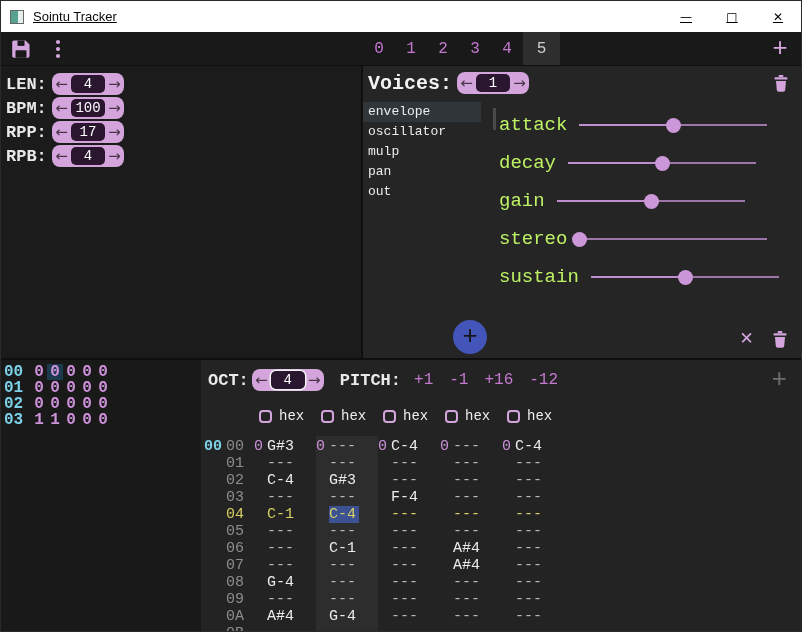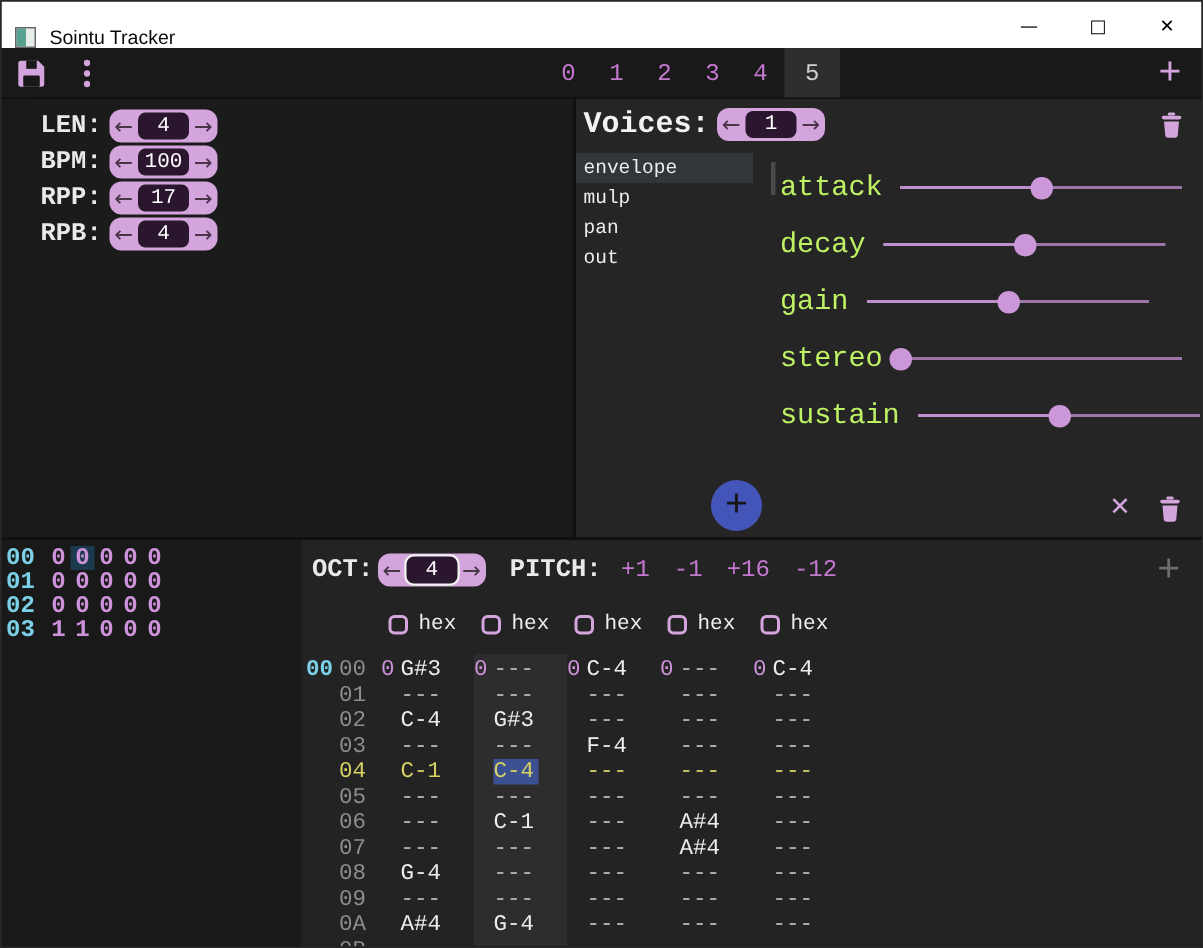--- a/index.html
+++ b/index.html
@@ -6,41 +6,41 @@
   *{box-sizing:border-box;}
   .window{
     width:802px;height:632px;
     display:flex;flex-direction:column;
     background:#1a1a1a;
     border:1px solid #2a2a2a;
     font-family:"Liberation Mono",monospace;
     overflow:hidden;position:relative;
   }
   
-  .titlebar{flex:0 0 31px;background:#ffffff;display:flex;align-items:flex-end;}
+  .titlebar{flex:0 0 31px;background:#ffffff;display:flex;align-items:center;text-decoration:underline;}
   .app-icon{width:14px;height:14px;margin-left:9px;border:1px solid #666;
     background:linear-gradient(90deg,#56a190 0 55%,#e6eeec 55% 100%);}
   .title-text{margin-left:9px;font-family:"Liberation Sans",sans-serif;font-size:13px;color:#0a0a0a;}
   .win-btns{margin-left:auto;display:flex;height:100%;}
   .win-btn{width:46px;display:flex;align-items:center;justify-content:center;
     font-family:"DejaVu Sans",sans-serif;font-size:12px;color:#000;cursor:pointer;}
   
   .strip{flex:0 0 34px;background:#191919;display:flex;align-items:stretch;border-bottom:1px solid #0f0f0f;}
   .toolbar-left{flex:0 0 362px;display:flex;align-items:center;color:var(--accent);}
   .icon-btn{cursor:pointer;display:flex;align-items:center;justify-content:center;color:var(--accent);}
   .save-wrap{margin-left:10px;}
   .kebab-wrap{margin-left:24px;}
   .tabbar{flex:1;display:flex;align-items:stretch;}
   .tab{width:32px;display:flex;align-items:center;justify-content:center;
     font-size:16px;color:var(--accent-text);cursor:pointer;}
   .tab.selected{background:#2e2e2e;color:#cfcfcf;width:37px;}
   .tab-add{margin-left:auto;width:42px;display:flex;align-items:center;justify-content:center;
     color:var(--accent);font-size:26px;cursor:pointer;}
   
-  .top{flex:0 0 292px;display:flex;overflow:hidden;padding-left:21px;}
+  .top{flex:0 0 292px;display:flex;overflow:hidden;}
   .song-panel{flex:0 0 362px;background:#1b1b1b;border-right:2px solid #0f0f0f;padding:6px 0 0 5px;}
   .param-row{height:24px;display:flex;align-items:center;}
   .param-label{width:46px;font-size:17px;font-weight:bold;color:#e9e9e9;}
   .stepper{display:flex;height:22px;background:var(--accent);border-radius:8px;align-items:center;}
   .st-arrow{width:19px;text-align:center;color:#483549;font-size:15px;line-height:22px;cursor:pointer;
     font-family:"DejaVu Sans",sans-serif;}
   .st-value{width:34px;height:18px;background:#2b1630;border-radius:5px;color:#fff;font-size:14px;
     display:flex;align-items:center;justify-content:center;cursor:text;}
   .stepper.focused .st-value{box-shadow:0 0 0 1.5px #f2f2f2;}
   .instr-panel{flex:1;background:#252525;position:relative;display:flex;flex-direction:column;}
@@ -189,20 +189,21 @@
             <rect x="7.5" y="2" width="5" height="2" rx="1"></rect>
             <rect x="3.5" y="4.2" width="13" height="2.4" rx="1.2"></rect>
             <path d="M5 8h10l-.8 9a2 2 0 0 1-2 1.8H7.8a2 2 0 0 1-2-1.8L5 8z"></path>
           </svg>
         </div>
       </div>
       <div class="instr-body">
         <div class="unit-list">
 
         <div class="unit selected">envelope</div>
+            <div class="unit">oscillator</div>
             <div class="unit">mulp</div>
             <div class="unit">pan</div>
             <div class="unit">out</div>
           </div>
         <div class="param-area">
           <div class="param-scroll"></div>
 
         <div class="slider-row">
               <div class="slider-label">attack</div>
               <div class="slider">

